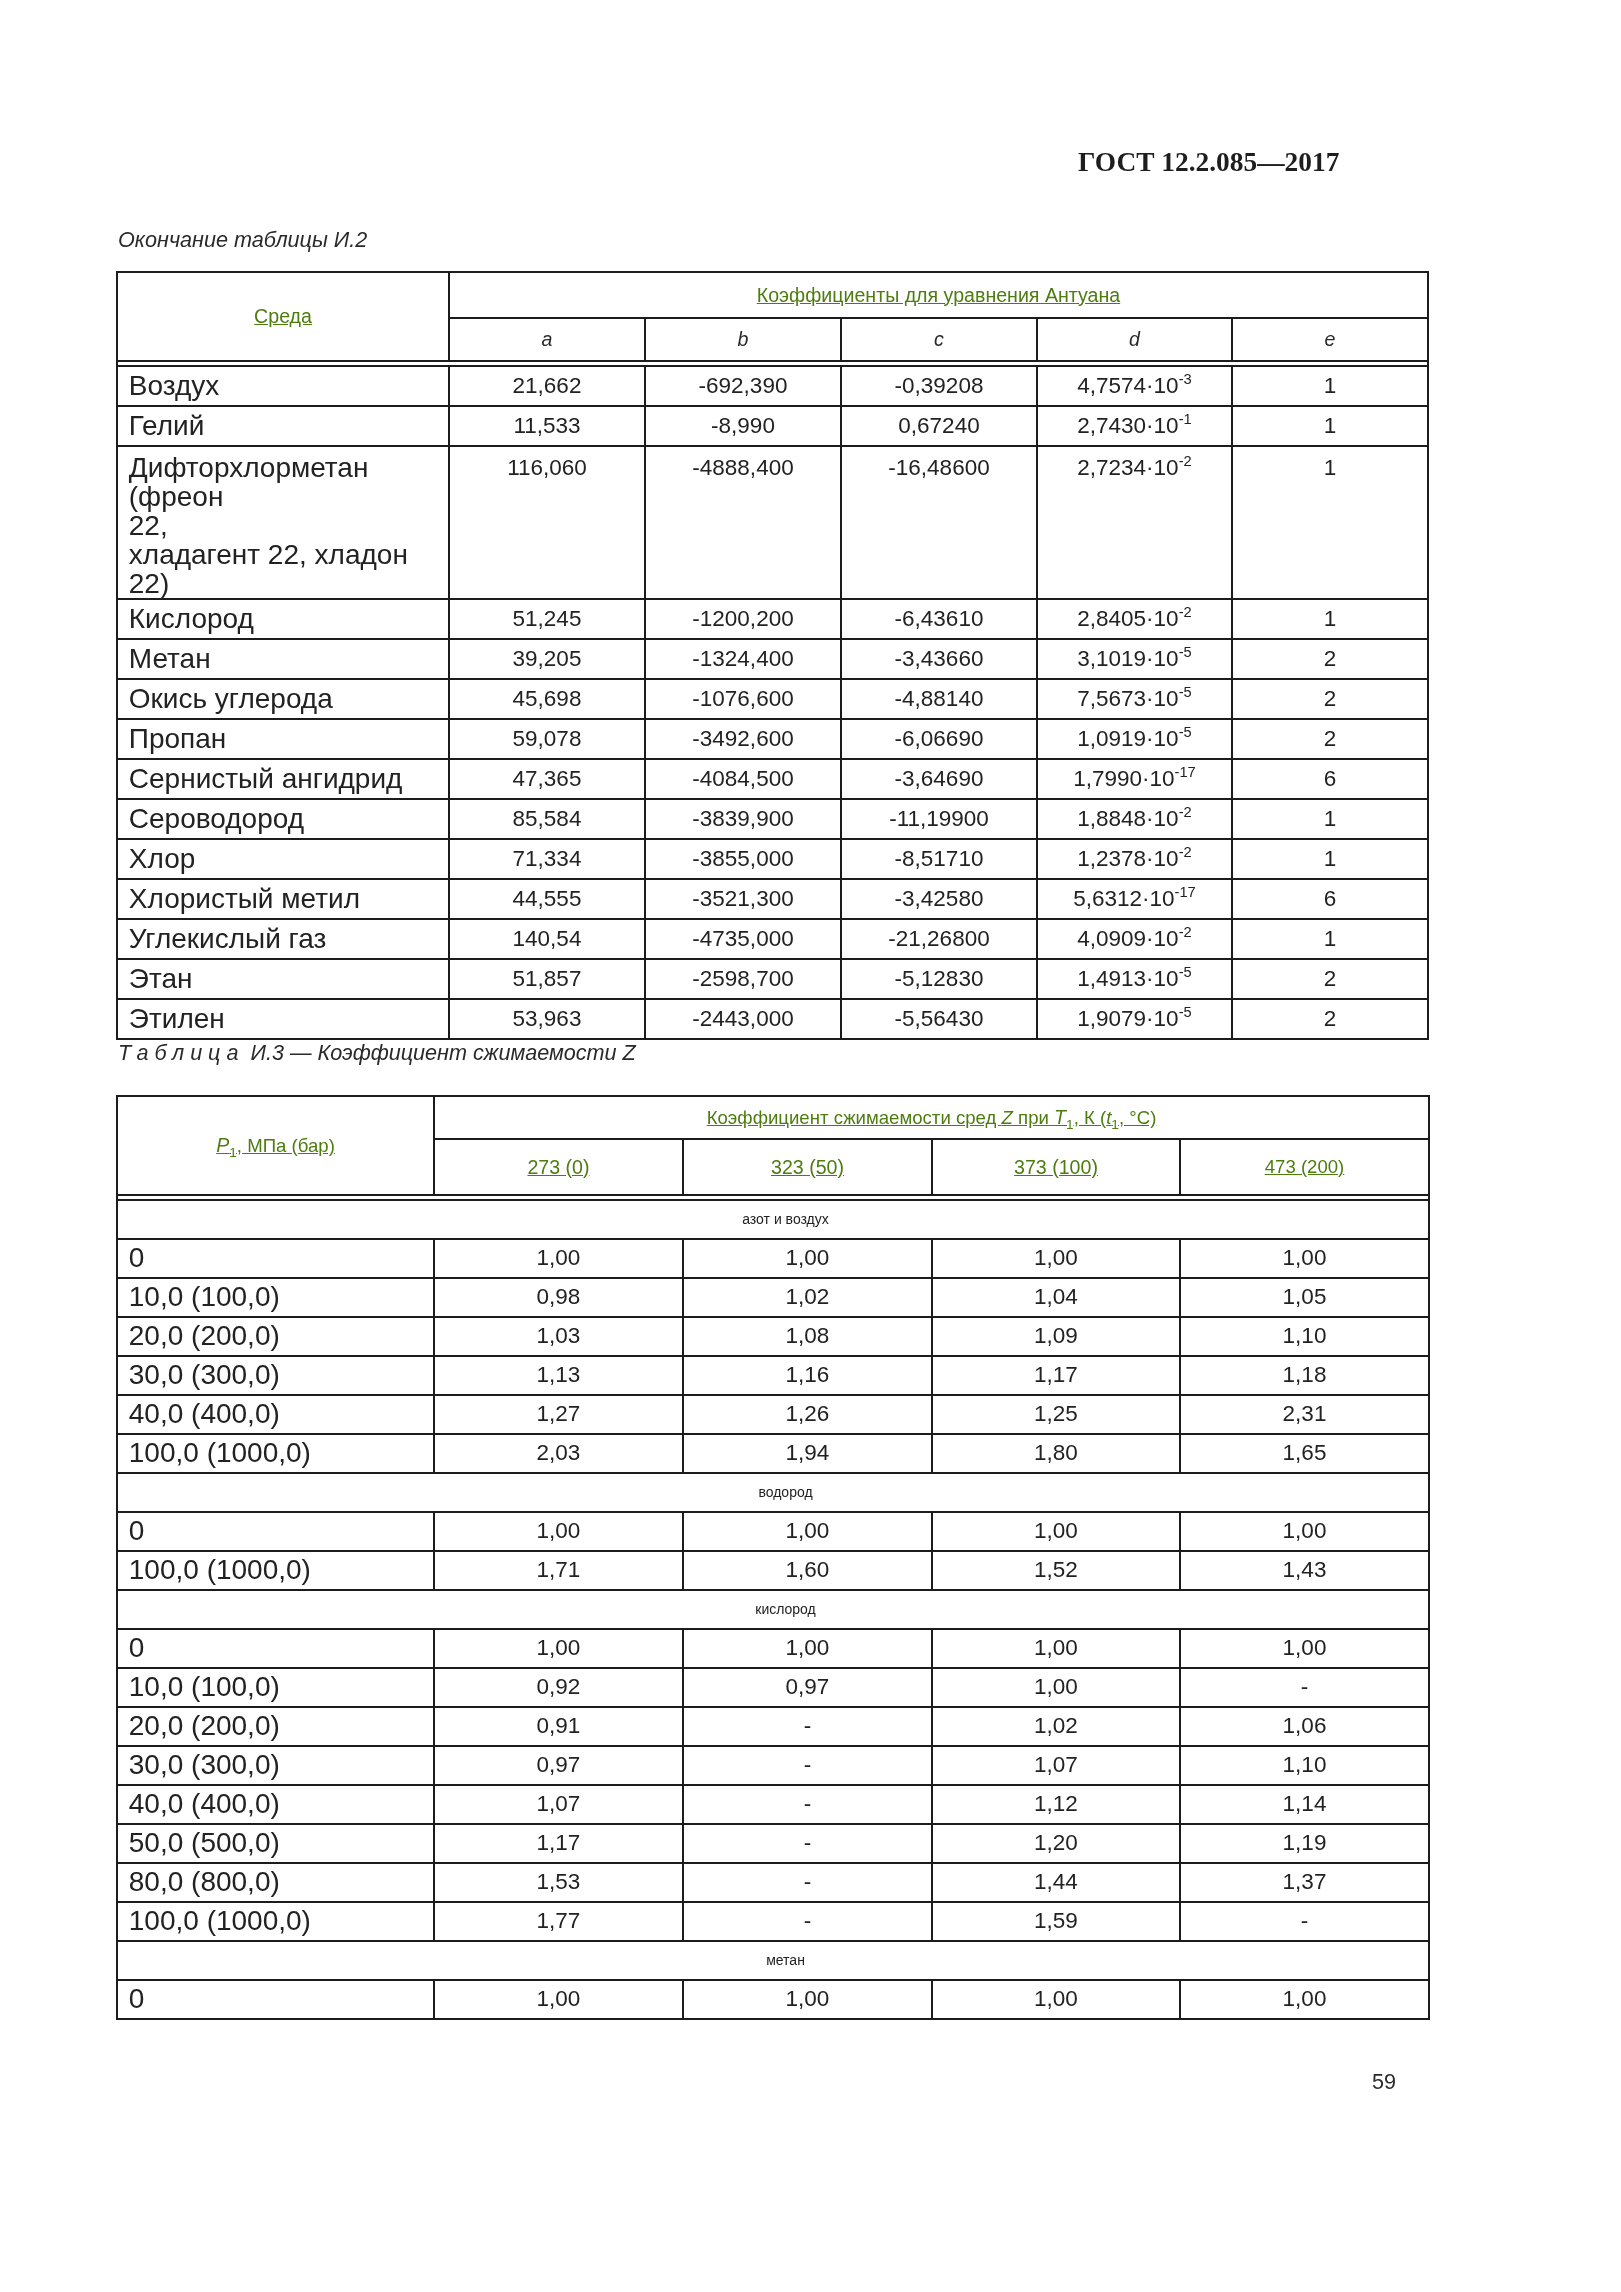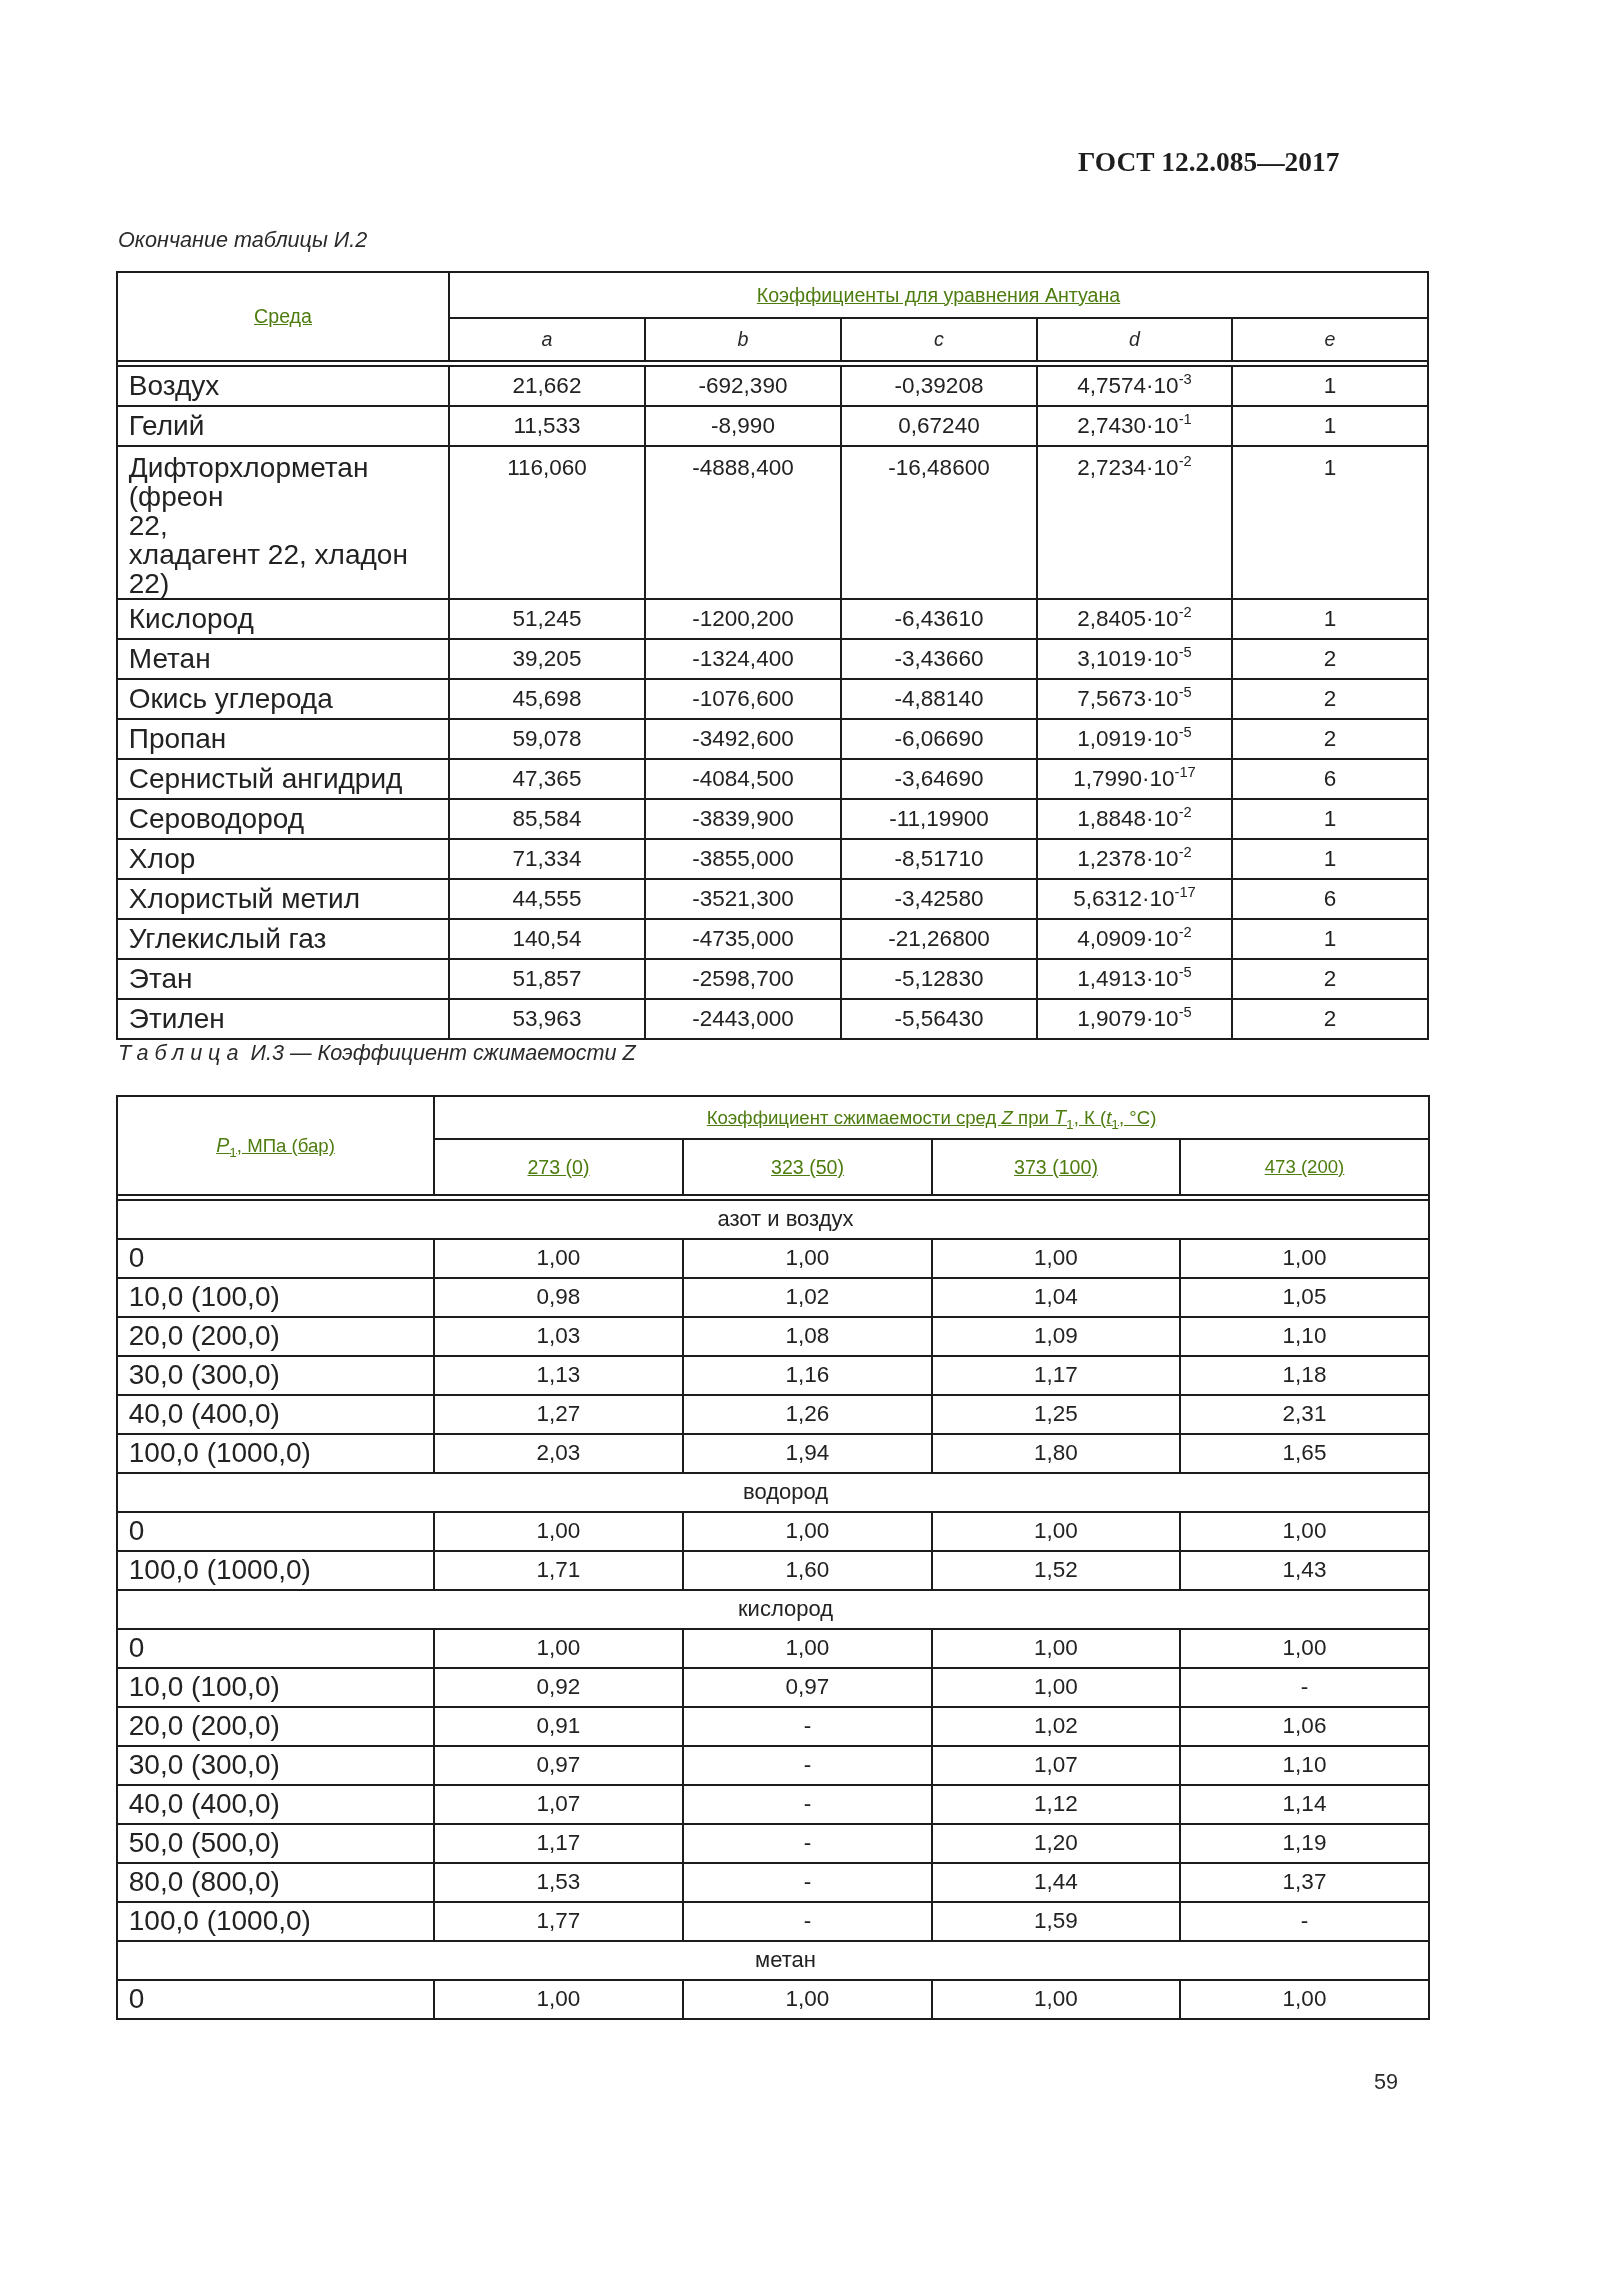--- a/index.html
+++ b/index.html
@@ -3,38 +3,38 @@
 <meta charset="utf-8">
 <style>
   html, body { margin: 0; padding: 0; background: #ffffff; }
   body { width: 1621px; height: 2293px; position: relative; overflow: hidden;
          font-family: "Liberation Sans", sans-serif; color: #222222; }
   .doc-header { position: absolute; left: 1078px; width: 349px; top: 147px; 
          font-weight: bold; font-size: 27.4px; letter-spacing: 0px; color: #1e1e1e; font-family: Liberation Serif, serif; }
   .caption1 { position: absolute; left: 118px; top: 227px; font-style: italic; font-size: 21.6px; color: #2a2a2a; }
   .caption2 { position: absolute; left: 118px; top: 1040px; font-size: 21.6px; color: #2a2a2a; font-style: italic; }
   .caption2 .spaced { letter-spacing: 5.9px; }
-  .page-num { position: absolute; left: 1344px; width: 54px; top: 2069px; text-align: right; font-size: 21.6px; color: #2a2a2a; }
+  .page-num { position: absolute; left: 1372px; width: 54px; top: 2069px; text-align: left; font-size: 21.6px; color: #2a2a2a; }
 
   table { position: absolute; border-collapse: collapse; table-layout: fixed; }
   td, th { border: 2px solid #1c1c1c; padding: 0; font-weight: normal; vertical-align: middle; }
   #t1 { left: 116px; top: 271px; width: 1311px; }
   #t2 { left: 116px; top: 1095px; width: 1311px; }
 
   .hdr { font-size: 19.6px; text-align: center; color: #4d7c0f; text-decoration: underline; }
   .hdr-sub { font-size: 19.6px; text-align: center; font-style: italic; color: #2a2a2a; }
   .sep td { height: 2.9px; padding: 0; border-left: 2px solid #1c1c1c; border-right: 2px solid #1c1c1c; border-top: 2px solid #1c1c1c; border-bottom: 2px solid #1c1c1c; }
 
   .cell-name { font-size: 28px; text-align: left; padding-left: 10.8px; color: #222; }
   .cell-num { font-size: 22.5px; text-align: center; color: #222; }
   #t1 .row td { height: 38px; }
   #t1 .row.tall td { height: 96px; vertical-align: top; padding-top: 5.9px; line-height: 29px; }
   #t1 .row.tall td.cell-name { text-align: left; }
   #t2 .row td { height: 37px; }
-  #t2 .group td { height: 37px; font-size: 22px; text-align: center; padding-left: 25px; }
+  #t2 .group td { height: 37px; font-size: 14px; text-align: center; padding-left: 25px; }
   sup { font-size: 14.7px; vertical-align: 8.8px; line-height: 0; }
   sub { font-size: 13.7px; vertical-align: -4.9px; line-height: 0; }
   .small { font-size: 18.6px; }
 </style>
 </head>
 <body>
 
 <div class="doc-header">ГОСТ 12.2.085—2017</div>
 
 <div class="caption1">Окончание таблицы И.2</div>

